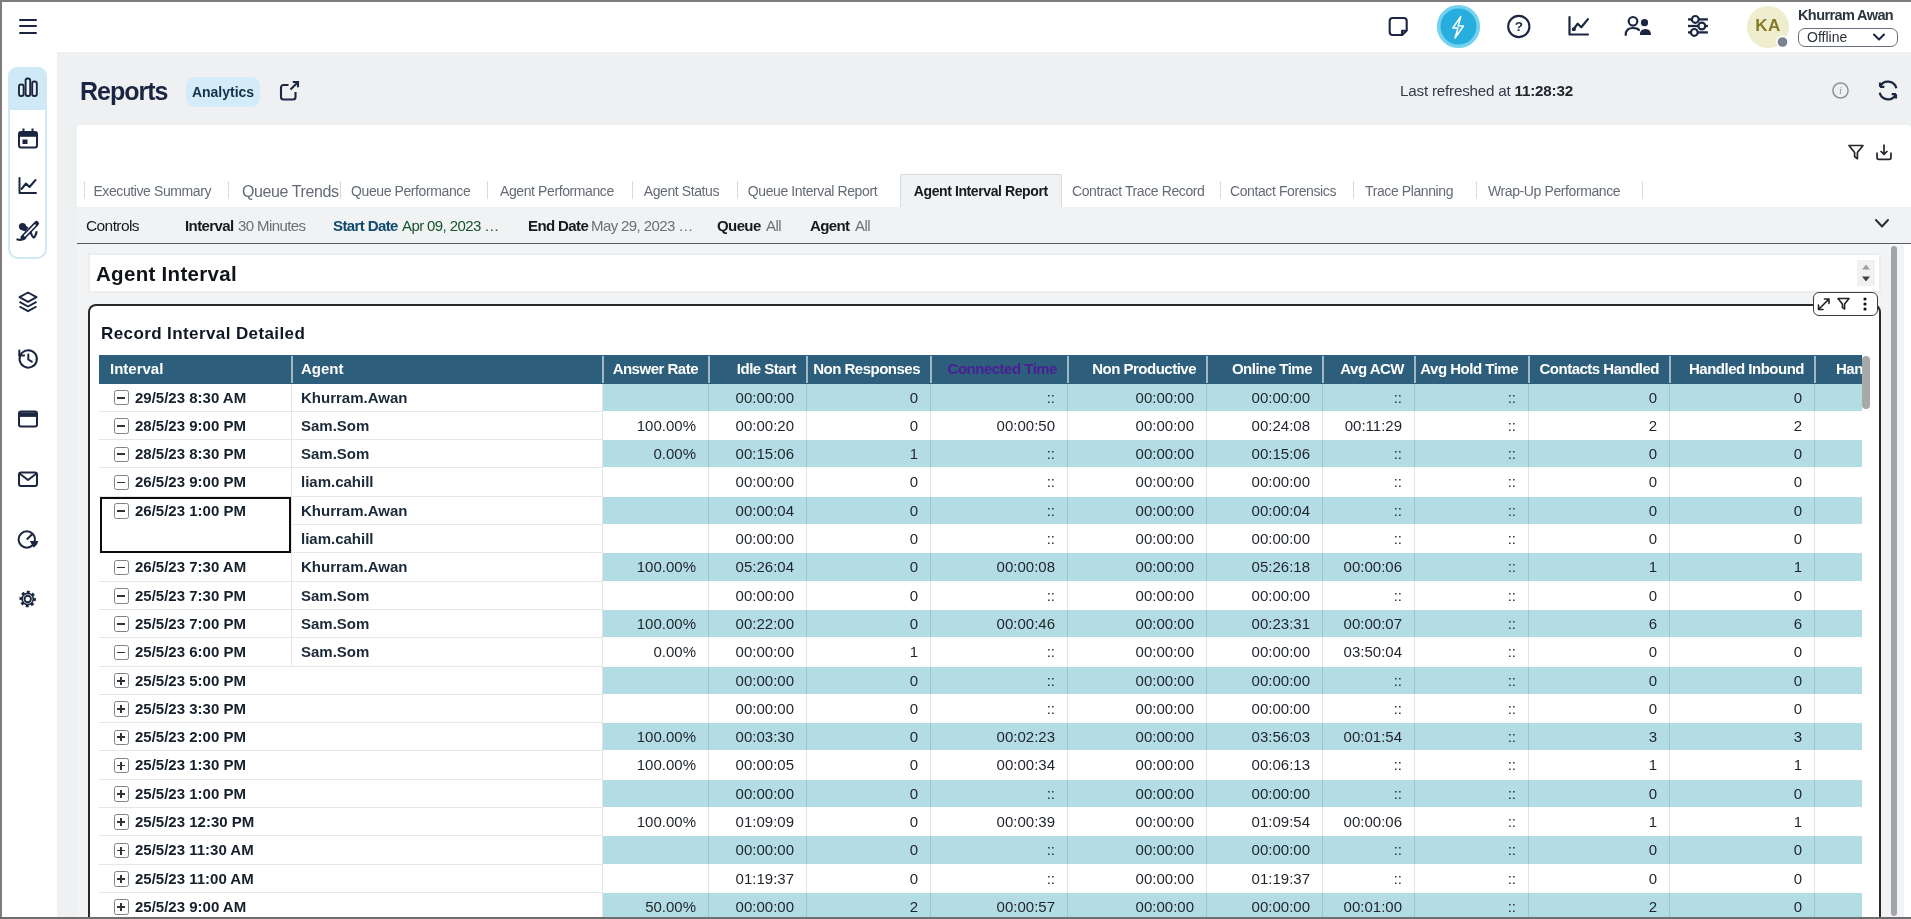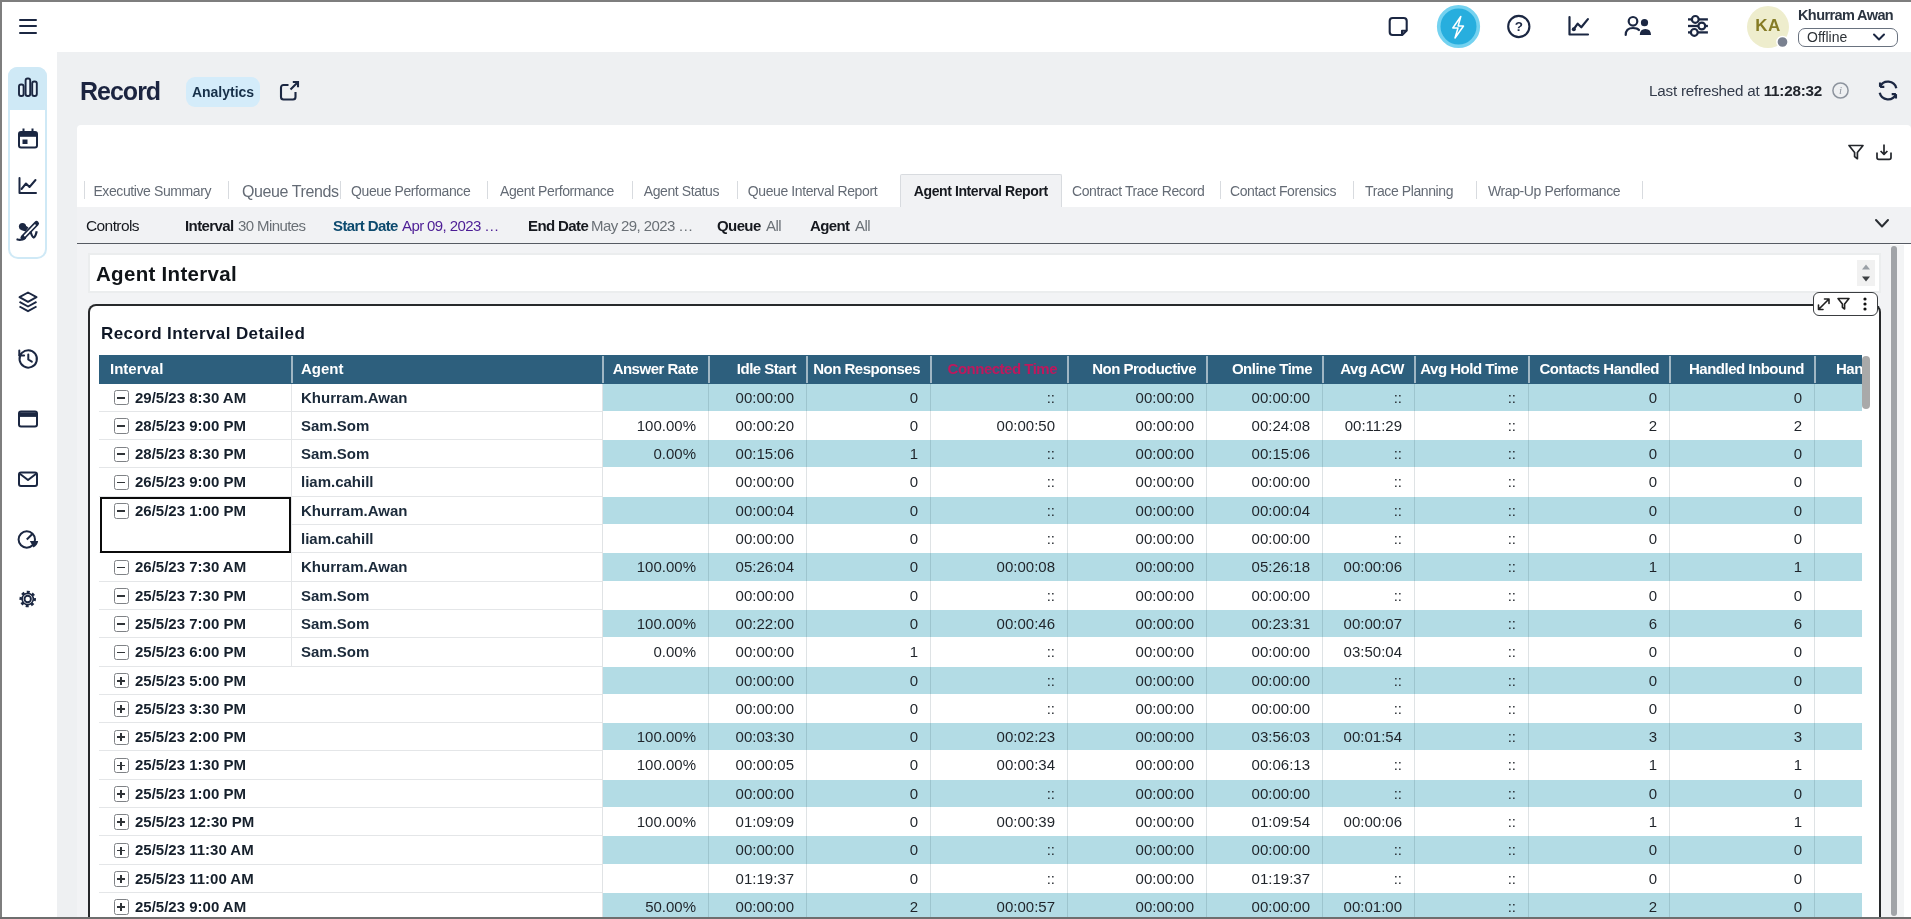--- a/index.html
+++ b/index.html
@@ -35,27 +35,27 @@
     <circle cx="1768" cy="27" r="21" fill="#eeedcd"></circle>
     <circle cx="1782.5" cy="42" r="5.6" fill="#7a8190" stroke="#fff" stroke-width="1.5"></circle>
   </svg>
 <div class="a" style="left:1747px;top:16px;width:42px;text-align:center;font-size:17px;font-weight:bold;color:#857b25;letter-spacing:.5px">KA</div>
 <div class="a" style="left:1798px;top:7px;font-size:14.5px;font-weight:bold;color:#2b3440;letter-spacing:-0.6px">Khurram Awan</div>
 <div class="a" style="left:1798px;top:27.5px;width:100px;height:19.5px;border:1px solid #69727f;border-radius:7px;background:#fff"></div>
 <div class="a" style="left:1807px;top:29px;font-size:14px;color:#2e3338">Offline</div>
 <svg class="a" style="left:1872px;top:33px" width="14" height="9" viewBox="0 0 14 9">
     <path d="M2 1.5 l5 5 5-5" stroke="#1b2742" stroke-width="2" fill="none" stroke-linecap="round" stroke-linejoin="round"></path>
   </svg>
-<div class="a" style="left:80px;top:77px;font-size:25px;font-weight:bold;color:#1b2440;letter-spacing:-1px">Record</div>
+<div class="a" style="left:80px;top:77px;font-size:25px;font-weight:bold;color:#1b2440;letter-spacing:-1px">Reports</div>
 <div class="a" style="left:186px;top:76.5px;width:74px;height:30px;background:#d4ecfa;border-radius:9px;text-align:center;line-height:30px;font-size:14px;font-weight:bold;color:#173049">Analytics</div>
 <svg class="a" style="left:279px;top:80px" width="22" height="22" viewBox="0 0 22 22" fill="none">
     <path d="M16.5 12 v5 a2.5 2.5 0 0 1 -2.5 2.5 h-9.5 a2.5 2.5 0 0 1 -2.5 -2.5 v-9.5 a2.5 2.5 0 0 1 2.5 -2.5 h5" stroke="#1b2742" stroke-width="2.1"></path>
     <path d="M11.5 9.5 L19 2 M13.8 2 h5.2 v5.2" stroke="#1b2742" stroke-width="2.1"></path>
   </svg>
-<div class="a" style="left:1400px;top:82px;width:422px;text-align:right;font-size:15.2px;color:#333b4a;letter-spacing:-0.2px">Last refreshed at <b style="color:#21252c">11:28:32</b></div>
+<div class="a" style="left:1400px;top:82px;width:422px;font-size:15.2px;color:#333b4a;letter-spacing:-0.2px">Last refreshed at <b style="color:#21252c">11:28:32</b></div>
 <svg class="a" style="left:1832px;top:82px" width="17" height="17" viewBox="0 0 17 17" fill="none">
     <circle cx="8.5" cy="8.5" r="7.6" stroke="#8d949e" stroke-width="1.5"></circle>
     <text x="8.5" y="12.2" font-family="Liberation Serif" font-size="11" fill="#8d949e" text-anchor="middle" font-style="italic">i</text>
   </svg>
 <svg class="a" style="left:1877px;top:80px" width="22" height="21" viewBox="0 0 22 21" fill="none">
 <path d="M19.3 8.2 a8.6 8.6 0 0 0 -16.2 -1.4" stroke="#1b2742" stroke-width="2.3"></path>
 <path d="M3.1 6.8 v-4.2 M3.1 6.8 h4.2" stroke="#1b2742" stroke-width="2.3"></path>
 <path d="M2.7 12.8 a8.6 8.6 0 0 0 16.2 1.4" stroke="#1b2742" stroke-width="2.3"></path>
 <path d="M18.9 14.2 v4.2 M18.9 14.2 h-4.2" stroke="#1b2742" stroke-width="2.3"></path>
 </svg>
@@ -121,21 +121,21 @@
 <div class="a" style="left:1230px;top:183px;font-size:14px;color:#646b75;letter-spacing:-0.4px;white-space:nowrap">Contact Forensics</div>
 <div class="a" style="left:1365px;top:183px;font-size:14px;color:#646b75;letter-spacing:-0.4px;white-space:nowrap">Trace Planning</div>
 <div class="a" style="left:1488px;top:183px;font-size:14px;color:#646b75;letter-spacing:-0.4px;white-space:nowrap">Wrap-Up Performance</div>
 <div class="a" style="left:900px;top:173.5px;width:161.5px;height:33px;background:#f1f2f4;border:1px solid #d8dbdf;border-bottom:none;border-radius:2px 2px 0 0"></div>
 <div class="a" style="left:900px;top:183px;width:161.5px;text-align:center;font-size:14px;font-weight:bold;color:#16191f;letter-spacing:-0.4px">Agent Interval Report</div>
 <div class="a" style="left:77px;top:206.5px;width:1834px;height:37px;background:#f1f2f4;border-bottom:1.5px solid #565b63"></div>
 <div class="a" style="left:86px;top:217px;font-size:15.5px;font-weight:normal;color:#16191f;letter-spacing:-0.6px;white-space:nowrap">Controls</div>
 <div class="a" style="left:185px;top:217px;font-size:15px;font-weight:bold;color:#16191f;letter-spacing:-0.6px;white-space:nowrap">Interval</div>
 <div class="a" style="left:238px;top:217px;font-size:15px;font-weight:normal;color:#6a7076;letter-spacing:-0.6px;white-space:nowrap">30 Minutes</div>
 <div class="a" style="left:333px;top:217px;font-size:15px;font-weight:bold;color:#0c4a6e;letter-spacing:-0.6px;white-space:nowrap">Start Date</div>
-<div class="a" style="left:402px;top:217px;font-size:15px;font-weight:normal;color:#4c1d95;letter-spacing:-0.6px;white-space:nowrap">Apr 09, 2023 …</div>
+<div class="a" style="left:402px;top:217px;font-size:15px;font-weight:normal;color:#14532d;letter-spacing:-0.6px;white-space:nowrap">Apr 09, 2023 …</div>
 <div class="a" style="left:528px;top:217px;font-size:15px;font-weight:bold;color:#16191f;letter-spacing:-0.6px;white-space:nowrap">End Date</div>
 <div class="a" style="left:591px;top:217px;font-size:15px;font-weight:normal;color:#6a7076;letter-spacing:-0.6px;white-space:nowrap">May 29, 2023 …</div>
 <div class="a" style="left:717px;top:217px;font-size:15px;font-weight:bold;color:#16191f;letter-spacing:-0.6px;white-space:nowrap">Queue</div>
 <div class="a" style="left:766px;top:217px;font-size:15px;font-weight:normal;color:#6a7076;letter-spacing:-0.6px;white-space:nowrap">All</div>
 <div class="a" style="left:810px;top:217px;font-size:15px;font-weight:bold;color:#16191f;letter-spacing:-0.6px;white-space:nowrap">Agent</div>
 <div class="a" style="left:855px;top:217px;font-size:15px;font-weight:normal;color:#6a7076;letter-spacing:-0.6px;white-space:nowrap">All</div>
 <svg class="a" style="left:1874px;top:218px" width="16" height="11" viewBox="0 0 16 11">
     <path d="M2 2 l6 6.5 6-6.5" stroke="#2a2e33" stroke-width="2" fill="none" stroke-linecap="round" stroke-linejoin="round"></path>
   </svg>
 <div class="a" style="left:87.5px;top:253px;width:1793px;height:40px;background:#fff;border:2px solid #ebedee"></div>
@@ -155,21 +155,21 @@
     <circle cx="50" cy="10" r="1.6" fill="#111"></circle>
     <circle cx="50" cy="15" r="1.6" fill="#111"></circle>
 </svg>
 <div class="a" style="left:99px;top:355px;width:1763px;height:564px;overflow:hidden">
 <div class="a" style="left:0;top:0;width:1763px;height:28.5px;background:#2d5f7d"></div>
 <div class="a" style="left:11px;top:0;height:28.5px;line-height:28.5px;font-size:15px;font-weight:bold;color:#fff">Interval</div>
 <div class="a" style="left:202px;top:0;height:28.5px;line-height:28.5px;font-size:15px;font-weight:bold;color:#fff">Agent</div>
 <div class="a" style="left:503px;top:0;width:96px;height:28.5px;line-height:28.5px;text-align:right;font-size:15px;font-weight:bold;color:#fff;white-space:nowrap;letter-spacing:-0.5px">Answer Rate</div>
 <div class="a" style="left:609px;top:0;width:88px;height:28.5px;line-height:28.5px;text-align:right;font-size:15px;font-weight:bold;color:#fff;white-space:nowrap;letter-spacing:-0.5px">Idle Start</div>
 <div class="a" style="left:707px;top:0;width:114px;height:28.5px;line-height:28.5px;text-align:right;font-size:15px;font-weight:bold;color:#fff;white-space:nowrap;letter-spacing:-0.5px">Non Responses</div>
-<div class="a" style="left:831px;top:0;width:127px;height:28.5px;line-height:28.5px;text-align:right;font-size:15px;font-weight:bold;color:#be185d;white-space:nowrap;letter-spacing:-0.5px">Connected Time</div>
+<div class="a" style="left:831px;top:0;width:127px;height:28.5px;line-height:28.5px;text-align:right;font-size:15px;font-weight:bold;color:#4c1d95;white-space:nowrap;letter-spacing:-0.5px">Connected Time</div>
 <div class="a" style="left:968px;top:0;width:129px;height:28.5px;line-height:28.5px;text-align:right;font-size:15px;font-weight:bold;color:#fff;white-space:nowrap;letter-spacing:-0.5px">Non Productive</div>
 <div class="a" style="left:1107px;top:0;width:106px;height:28.5px;line-height:28.5px;text-align:right;font-size:15px;font-weight:bold;color:#fff;white-space:nowrap;letter-spacing:-0.5px">Online Time</div>
 <div class="a" style="left:1223px;top:0;width:82px;height:28.5px;line-height:28.5px;text-align:right;font-size:15px;font-weight:bold;color:#fff;white-space:nowrap;letter-spacing:-0.5px">Avg ACW</div>
 <div class="a" style="left:1315px;top:0;width:104px;height:28.5px;line-height:28.5px;text-align:right;font-size:15px;font-weight:bold;color:#fff;white-space:nowrap;letter-spacing:-0.5px">Avg Hold Time</div>
 <div class="a" style="left:1429px;top:0;width:131px;height:28.5px;line-height:28.5px;text-align:right;font-size:15px;font-weight:bold;color:#fff;white-space:nowrap;letter-spacing:-0.5px">Contacts Handled</div>
 <div class="a" style="left:1570px;top:0;width:135px;height:28.5px;line-height:28.5px;text-align:right;font-size:15px;font-weight:bold;color:#fff;white-space:nowrap;letter-spacing:-0.5px">Handled Inbound</div>
 <div class="a" style="left:1737px;top:0;height:28.5px;line-height:28.5px;font-size:15px;font-weight:bold;color:#fff;white-space:nowrap;letter-spacing:-0.5px">Handled Outbound</div>
 <div class="a" style="left:192px;top:1px;width:1.5px;height:26.5px;background:rgba(255,255,255,.55)"></div>
 <div class="a" style="left:503px;top:1px;width:1.5px;height:26.5px;background:rgba(255,255,255,.55)"></div>
 <div class="a" style="left:609px;top:1px;width:1.5px;height:26.5px;background:rgba(255,255,255,.55)"></div>

